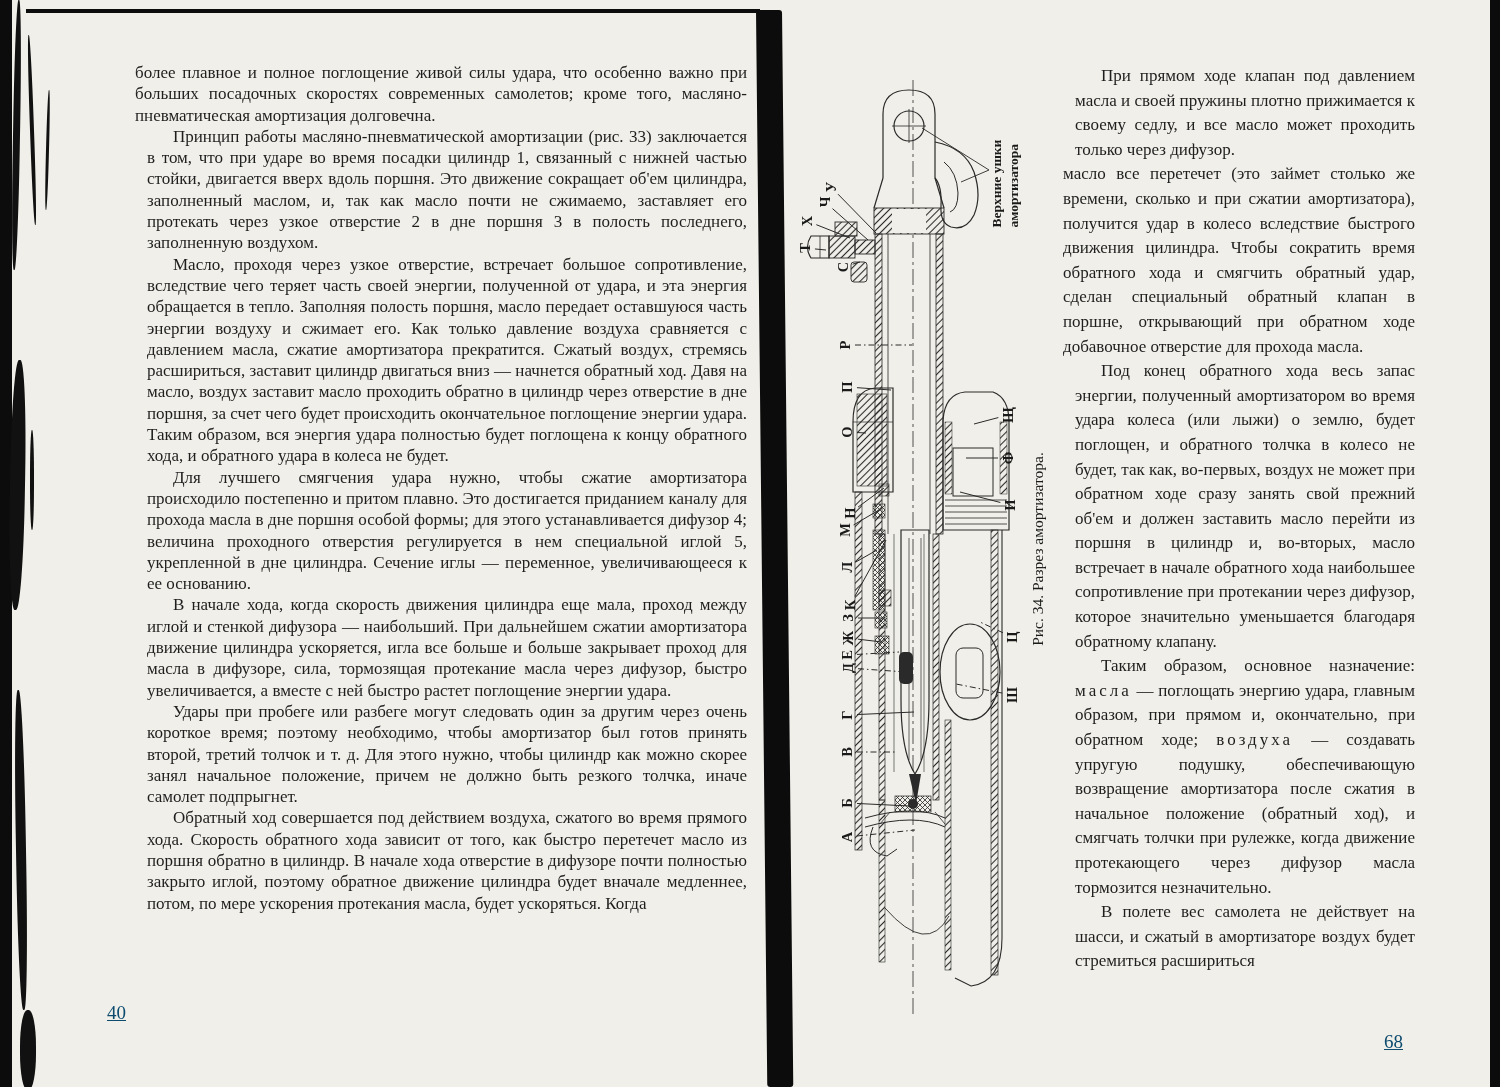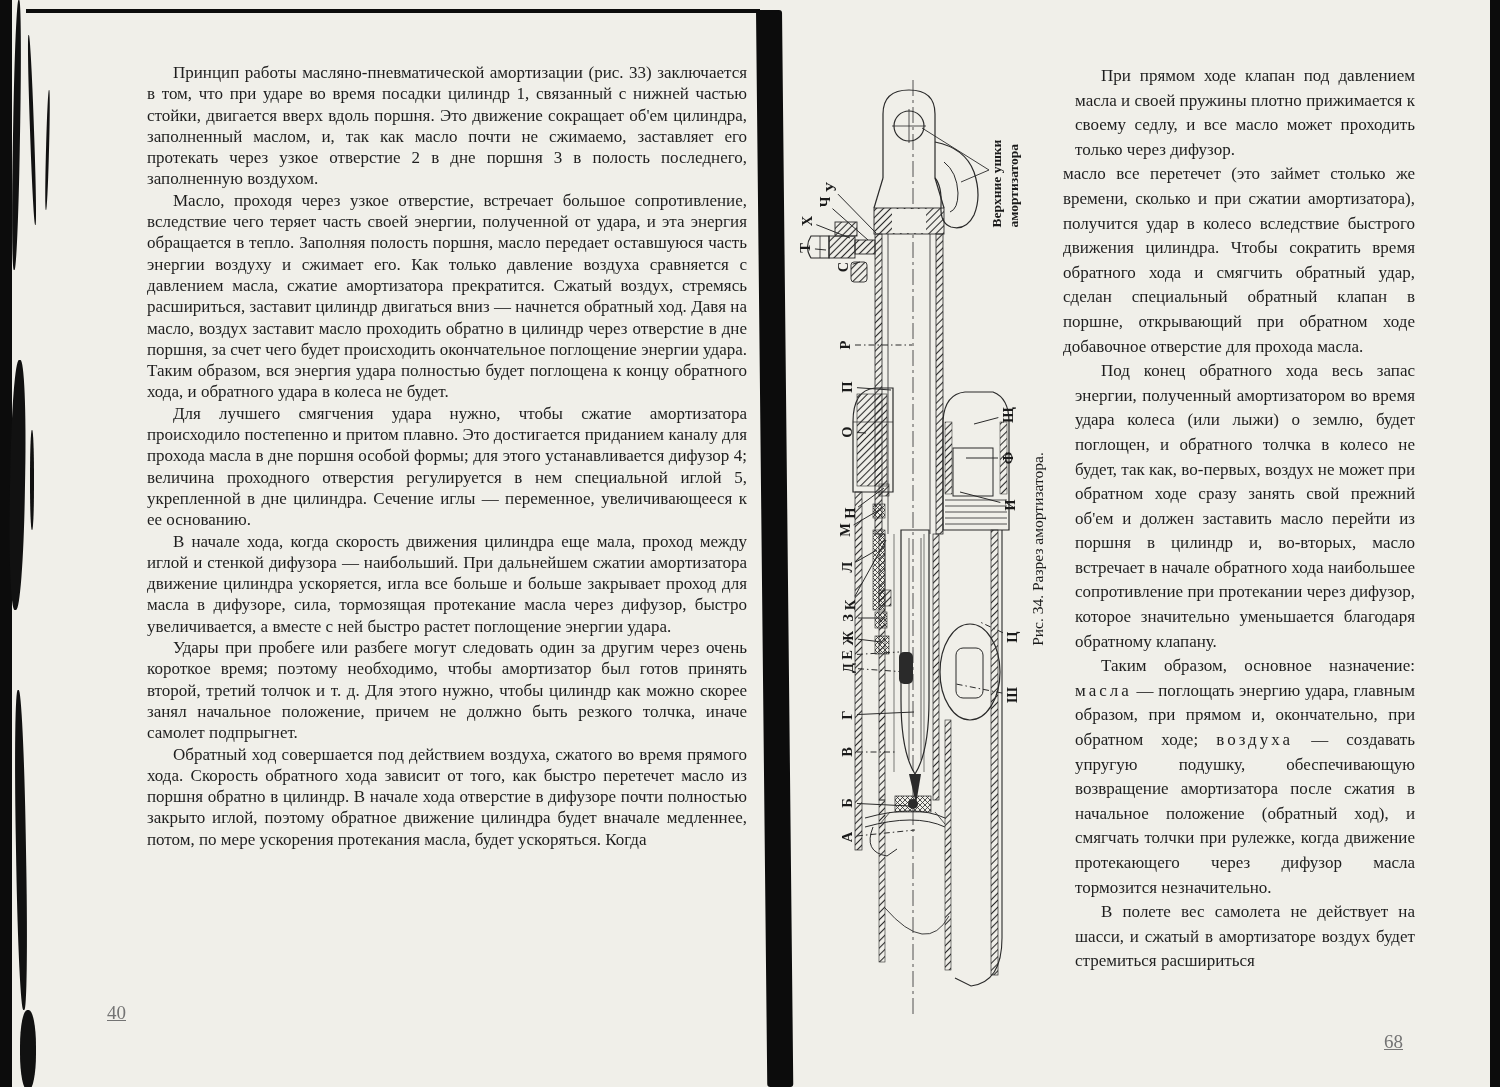--- a/index.html
+++ b/index.html
@@ -12,21 +12,21 @@
   
   .bar{position:absolute;background:#0c0c0c;}
   .streak{position:absolute;background:#111;border-radius:45%;}
   
   .text-col{position:absolute;text-align:justify;}
   #left-col{left:135px;top:62px;width:612px;font-size:17px;line-height:21.3px;}
   #right-col{left:1063px;top:64px;width:352px;font-size:17px;line-height:24.6px;}
   .para{margin:0;}
   .para.ind{text-indent:26px;margin-left:12px;}
   .spaced{letter-spacing:3px;}
-  .pagenum{position:absolute;font-size:19px;color:#737373;text-decoration:underline;}
+  .pagenum{position:absolute;font-size:19px;color:#0c4a6e;text-decoration:underline;}
   #pagenum-left{left:107px;top:1002px;}
   #pagenum-right{left:1384px;top:1031px;}
   
   #figure-svg{position:absolute;left:795px;top:60px;width:265px;height:1027px;}
   #figure-layer{position:absolute;left:0;top:0;width:1500px;height:1087px;pointer-events:none;}
   .fig-letter{
     position:absolute;width:22px;height:22px;line-height:22px;text-align:center;
     font-size:14.5px;font-weight:600;color:#1a1a1a;
     transform:translate(-50%,-50%) rotate(-90deg);
   }
@@ -46,20 +46,21 @@
 <div class="streak" style="left:46px;top:90px;width:3px;height:120px;transform:rotate(1.5deg);"></div>
 <div class="streak" style="left:10px;top:360px;width:15px;height:250px;transform:rotate(1deg);"></div>
 <div class="streak" style="left:30px;top:430px;width:4px;height:100px;"></div>
 <div class="streak" style="left:16px;top:690px;width:10px;height:320px;transform:rotate(-1deg);"></div>
 <div class="streak" style="left:20px;top:1010px;width:16px;height:80px;"></div>
 <div class="bar" style="left:26px;top:9px;width:734px;height:4px;"></div>
 <div class="bar" style="left:756px;top:10px;width:26px;height:1077px;transform:skewX(0.6deg);transform-origin:top center;border-radius:3px;"></div>
 <div class="bar" style="left:1490px;top:0;width:10px;height:1087px;"></div>
 
 <div id="left-col" class="text-col">
+    <p class="para"><span>более плавное и полное поглощение живой силы удара, что особенно важно при больших посадочных скоростях современных самолетов; кроме того, масляно-пневматическая амортизация долговечна.</span></p>
     <p class="para ind"><span>Принцип работы масляно-пневматической амортизации (рис. 33) заключается в том, что при ударе во время посадки цилиндр 1, связанный с нижней частью стойки, двигается вверх вдоль поршня. Это движение сокращает об'ем цилиндра, заполненный маслом, и, так как масло почти не сжимаемо, заставляет его протекать через узкое отверстие 2 в дне поршня 3 в полость последнего, заполненную воздухом.</span></p>
     <p class="para ind"><span>Масло, проходя через узкое отверстие, встречает большое сопротивление, вследствие чего теряет часть своей энергии, полученной от удара, и эта энергия обращается в тепло. Заполняя полость поршня, масло передает оставшуюся часть энергии воздуху и сжимает его. Как только давление воздуха сравняется с давлением масла, сжатие амортизатора прекратится. Сжатый воздух, стремясь расшириться, заставит цилиндр двигаться вниз — начнется обратный ход. Давя на масло, воздух заставит масло проходить обратно в цилиндр через отверстие в дне поршня, за счет чего будет происходить окончательное поглощение энергии удара. Таким образом, вся энергия удара полностью будет поглощена к концу обратного хода, и обратного удара в колеса не будет.</span></p>
     <p class="para ind"><span>Для лучшего смягчения удара нужно, чтобы сжатие амортизатора происходило постепенно и притом плавно. Это достигается приданием каналу для прохода масла в дне поршня особой формы; для этого устанавливается дифузор 4; величина проходного отверстия регулируется в нем специальной иглой 5, укрепленной в дне цилиндра. Сечение иглы — переменное, увеличивающееся к ее основанию.</span></p>
     <p class="para ind"><span>В начале хода, когда скорость движения цилиндра еще мала, проход между иглой и стенкой дифузора — наибольший. При дальнейшем сжатии амортизатора движение цилиндра ускоряется, игла все больше и больше закрывает проход для масла в дифузоре, сила, тормозящая протекание масла через дифузор, быстро увеличивается, а вместе с ней быстро растет поглощение энергии удара.</span></p>
     <p class="para ind"><span>Удары при пробеге или разбеге могут следовать один за другим через очень короткое время; поэтому необходимо, чтобы амортизатор был готов принять второй, третий толчок и т. д. Для этого нужно, чтобы цилиндр как можно скорее занял начальное положение, причем не должно быть резкого толчка, иначе самолет подпрыгнет.</span></p>
     <p class="para ind"><span>Обратный ход совершается под действием воздуха, сжатого во время прямого хода. Скорость обратного хода зависит от того, как быстро перетечет масло из поршня обратно в цилиндр. В начале хода отверстие в дифузоре почти полностью закрыто иглой, поэтому обратное движение цилиндра будет вначале медленнее, потом, по мере ускорения протекания масла, будет ускоряться. Когда</span></p>
   </div>
 <div id="pagenum-left" class="pagenum">40</div>
 
 <div id="right-col" class="text-col">

